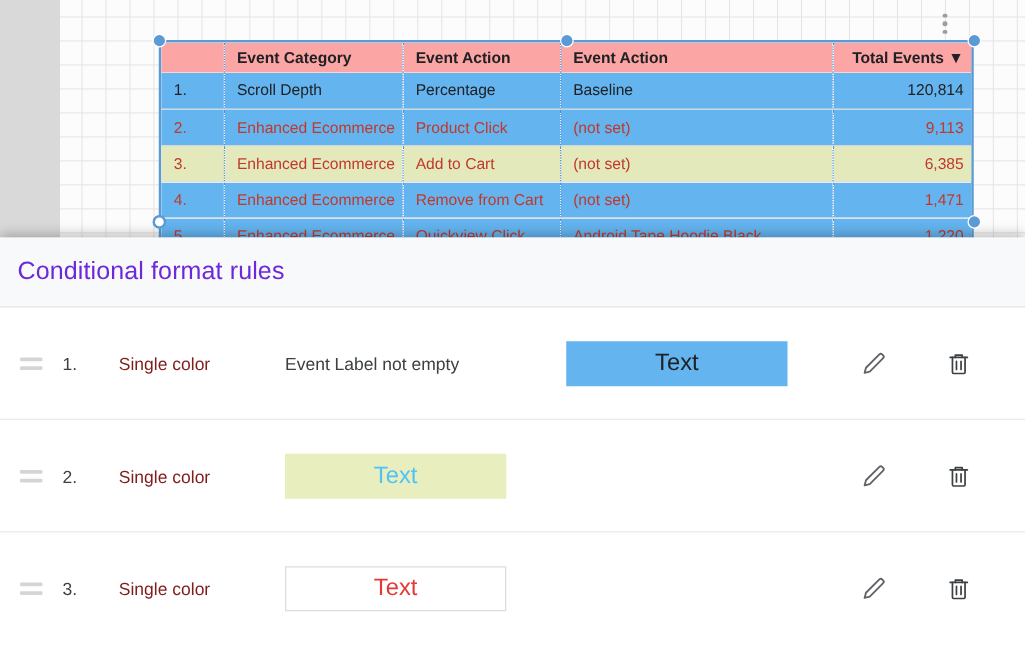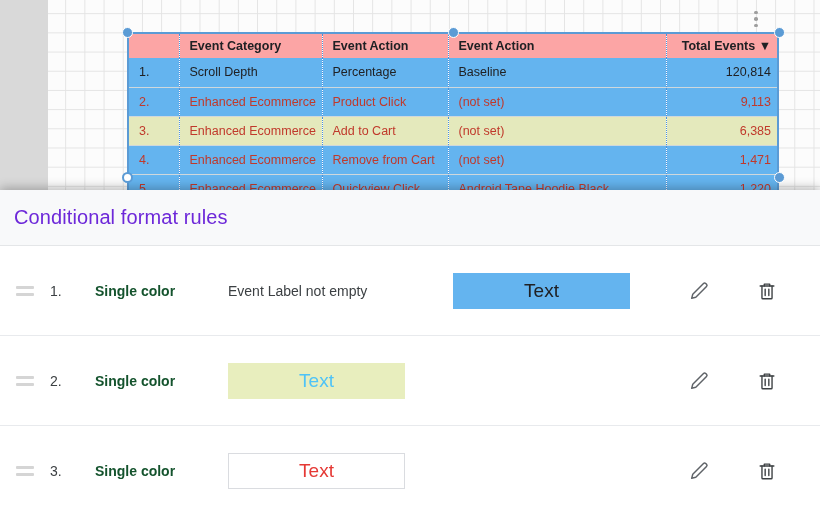--- a/index.html
+++ b/index.html
@@ -205,23 +205,22 @@
 
   .rule-index {
     width: 45px;
     font-size: 14px;
     color: #3c4043;
     flex: 0 0 auto;
   }
   .rule-type {
     width: 133px;
     font-size: 14px;
-    color: #14532d;
+    color: #7f1d1d;
     flex: 0 0 auto;
-    font-weight: bold;
   }
   .rule-cond {
     width: 225px;
     font-size: 14px;
     color: #3c4043;
     line-height: 20px;
     flex: 0 0 auto;
   }
   .rule-preview {
     width: 177px;

